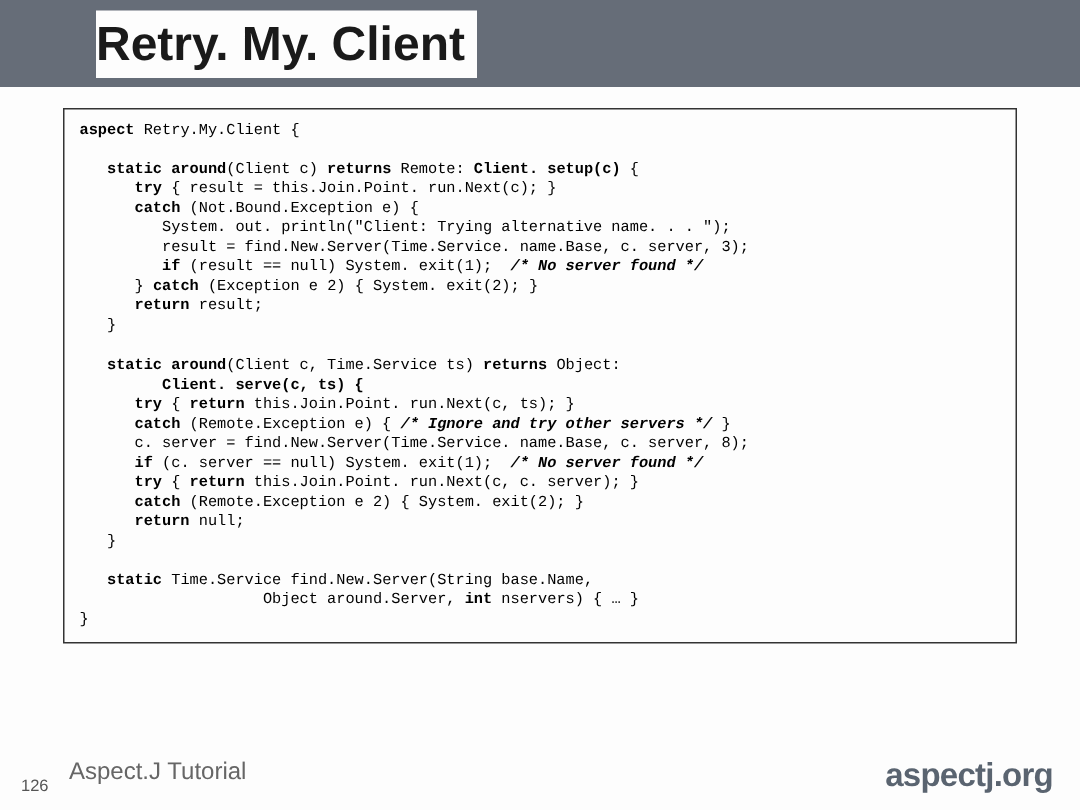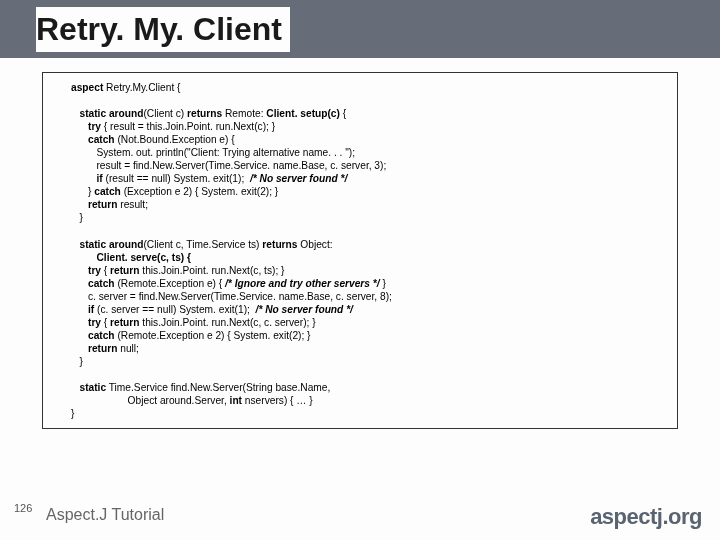--- a/index.html
+++ b/index.html
@@ -17,45 +17,45 @@
     height: 58px;
     display: flex;
     align-items: center;
   }
   .title-text {
     font-size: 32px;
     font-weight: bold;
     color: #1a1a1a;
     background: #fdfdfd;
     padding: 4px 8px 4px 0;
-    margin-left: 36px;
+    margin-left: 64px;
   }
   .code-box {
     margin: 14px 42px 0 42px;
     border: 1px solid #333;
-    padding: 8px 10px 8px 28px;
-    font-family: Liberation Sans, sans-serif;
+    padding: 8px 10px 8px 10px;
+    font-family: Liberation Mono, monospace;
     font-size: 10.2px;
     line-height: 1.28;
     color: #000;
   }
   .code-box .kw { font-weight: bold; }
   .code-box .cm { font-style: italic; text-align: center; }
   .code-line { white-space: pre; }
   .footer {
     position: absolute;
     bottom: 6px;
     left: 0;
     right: 0;
     height: 30px;
   }
   .page-num {
     position: absolute;
     left: 14px;
-    bottom: 20px;
+    bottom: 4px;
     font-size: 11px;
     color: #555;
     text-align: center;
   }
   .footer-label {
     position: absolute;
     left: 46px;
     bottom: 10px;
     font-size: 16px;
     color: #666;

